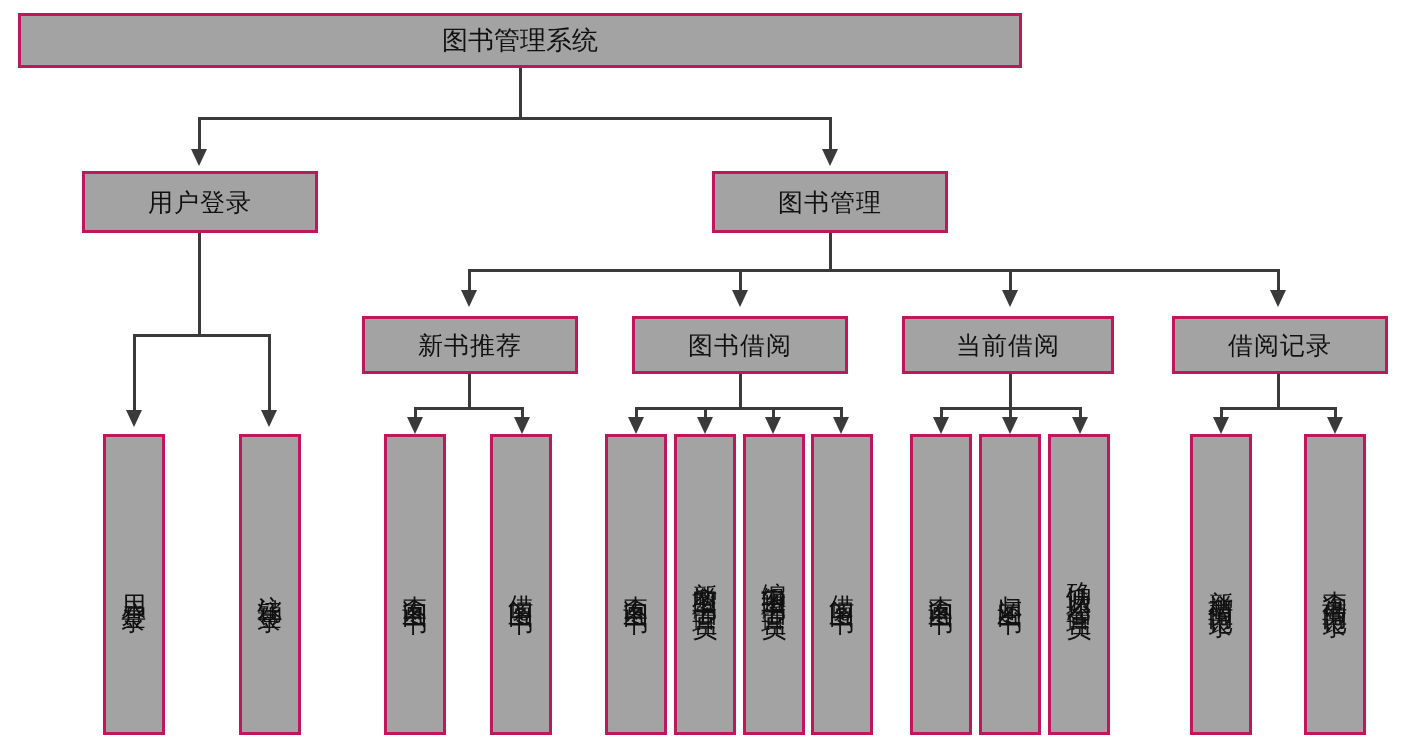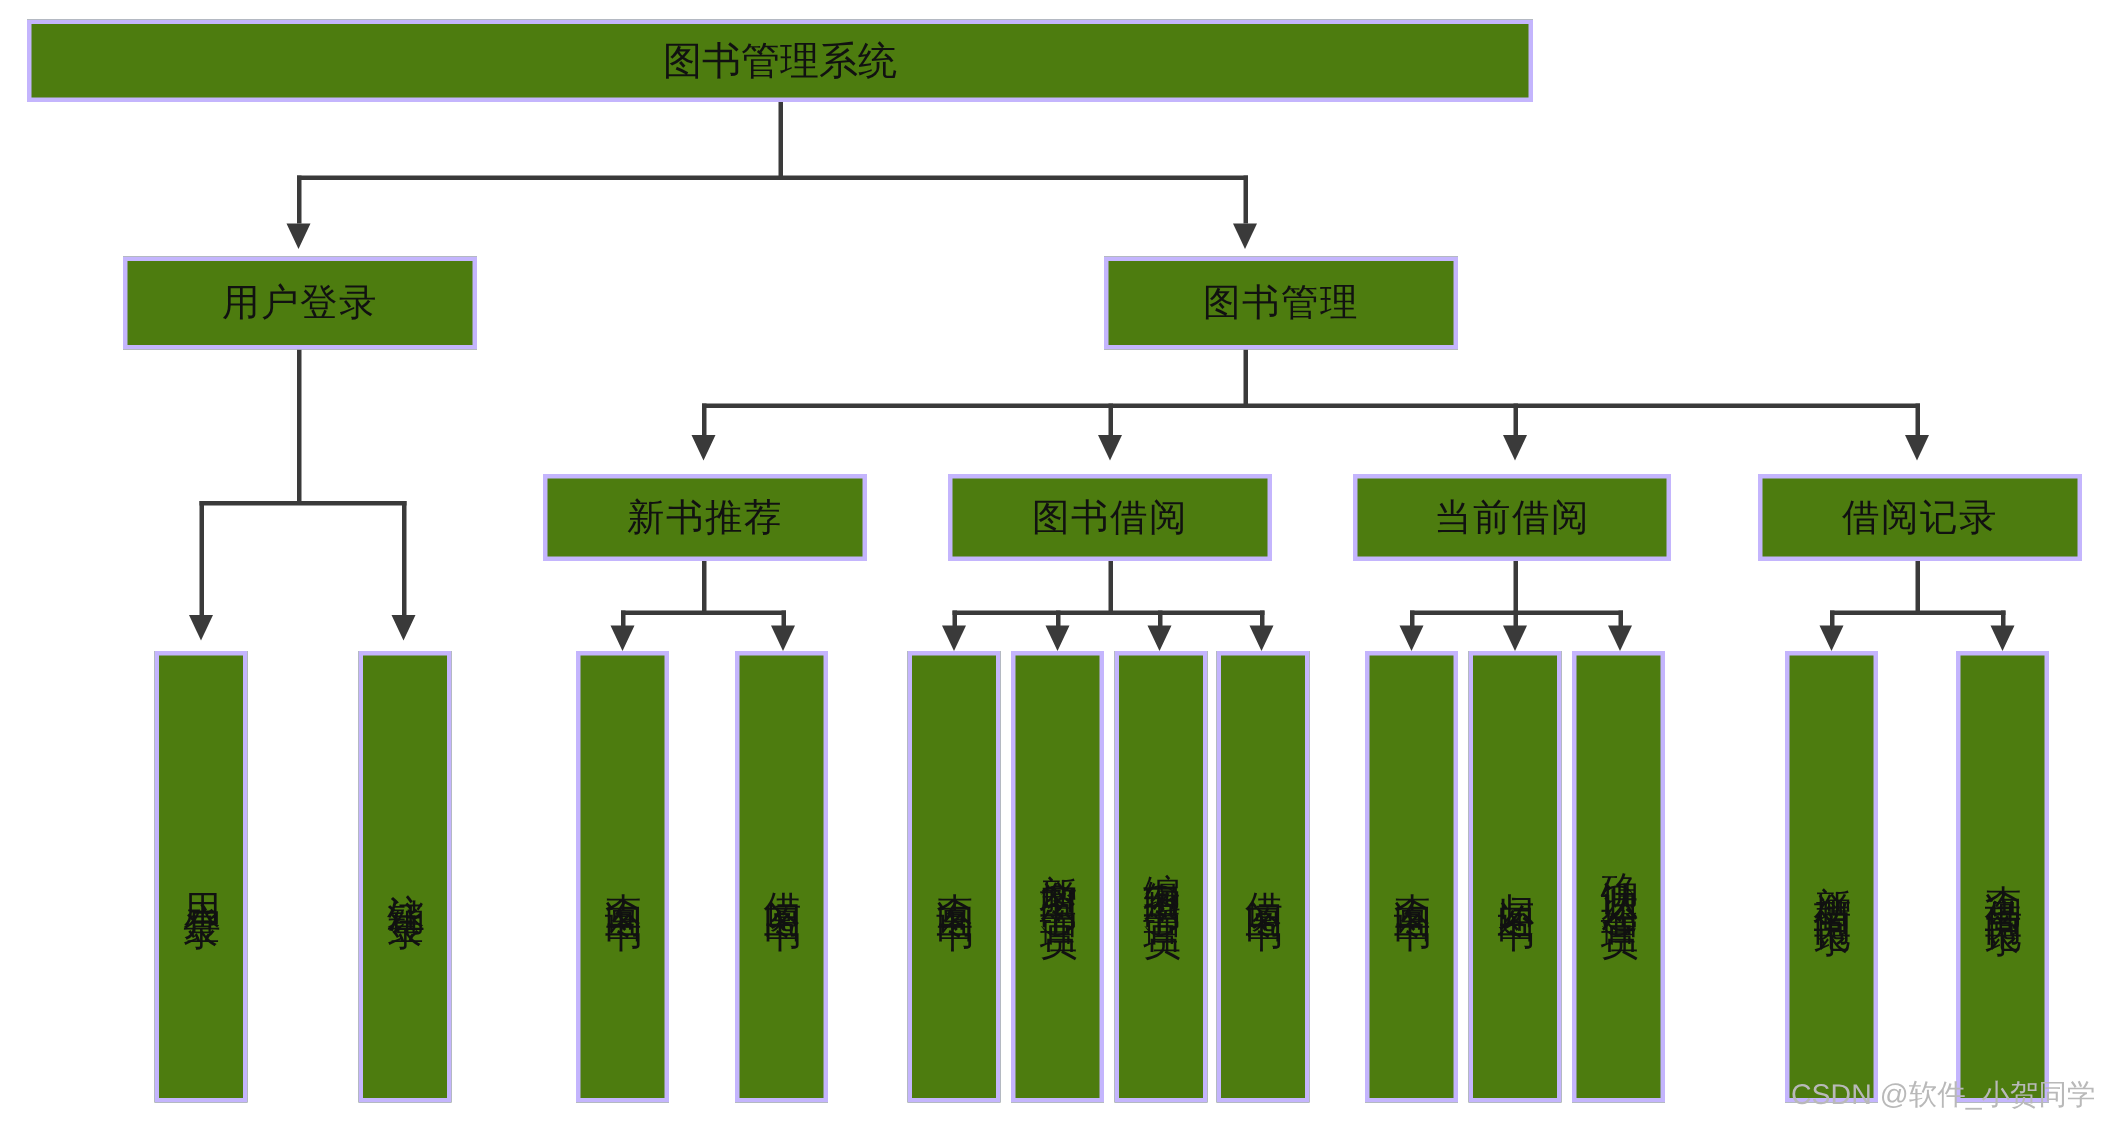--- a/index.html
+++ b/index.html
@@ -13,22 +13,22 @@
   #canvas {
     position: relative;
     width: 1405px;
     height: 747px;
     background: #ffffff;
     overflow: hidden;
   }
   .node {
     position: absolute;
     box-sizing: border-box;
-    border: 3px solid #c4b5fd;
-    background: #4d7c0f;
+    border: 3px solid #be185d;
+    background: #a3a3a3;
     display: flex;
     align-items: center;
     justify-content: center;
     color: #111111;
     z-index: 3;
   }
   .node.h {
     font-size: 25px;
     letter-spacing: 1px;
     line-height: 1.2;
@@ -90,21 +90,21 @@
   <div class="edge v" style="left:519px; top:68px; width:3px; height:51px;"></div>
   <div class="edge h" style="left:198px; top:117px; width:634px; height:3px;"></div>
   <div class="edge v" style="left:198px; top:117px; width:3px; height:32px;"></div>
   <div class="arrow" style="left:191px; top:149px;"></div>
   <div class="edge v" style="left:829px; top:117px; width:3px; height:32px;"></div>
   <div class="arrow" style="left:822px; top:149px;"></div>
 
   <div class="node h" style="left:82px; top:171px; width:236px; height:62px;">
     <span>用户登录</span>
   </div>
-  <div class="node h" style="left:712px; top:171px; width:236px; height:62px;margin-left:24px;">
+  <div class="node h" style="left:712px; top:171px; width:236px; height:62px;">
     <span>图书管理</span>
   </div>
 
   <div class="edge v" style="left:198px; top:233px; width:3px; height:103px;"></div>
   <div class="edge h" style="left:133px; top:334px; width:138px; height:3px;"></div>
   <div class="edge v" style="left:133px; top:334px; width:3px; height:76px;"></div>
   <div class="arrow" style="left:126px; top:410px;"></div>
   <div class="edge v" style="left:268px; top:334px; width:3px; height:76px;"></div>
   <div class="arrow" style="left:261px; top:410px;"></div>
 
@@ -204,14 +204,13 @@
     <span class="vtext">确认归还（管理员）</span>
   </div>
 
   <div class="node leaf" style="left:1190px; top:434px; width:62px; height:301px;">
     <span class="vtext">新增借阅记录</span>
   </div>
   <div class="node leaf" style="left:1304px; top:434px; width:62px; height:301px;">
     <span class="vtext">查询借阅记录</span>
   </div>
 
-  <div id="watermark">CSDN @软件_小贺同学</div>
 </div>
 
 </body></html>

